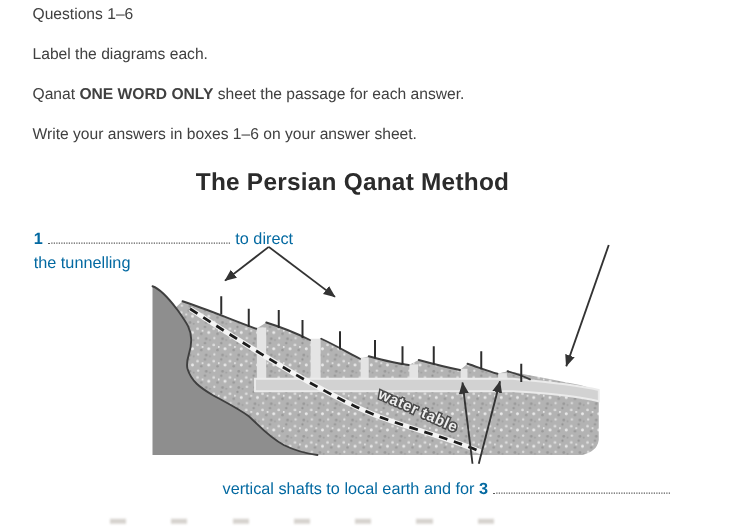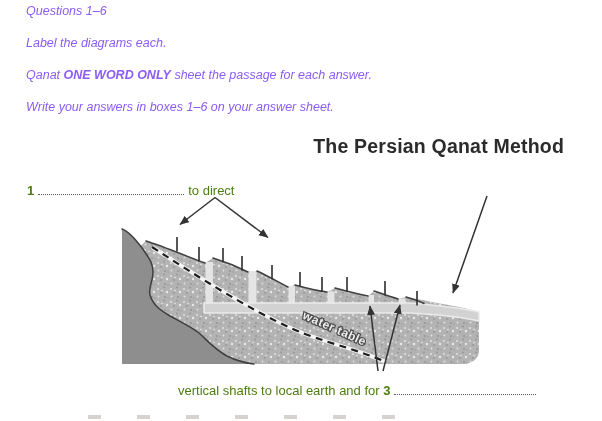--- a/index.html
+++ b/index.html
@@ -1,27 +1,27 @@
 <!DOCTYPE html>
 <html><head>
 <meta charset="utf-8">
 <style>
   html,body{margin:0;padding:0;}
   body{
     width:602px;height:421px;position:relative;background:#ffffff;overflow:hidden;
     font-family:"Liberation Sans","DejaVu Sans",sans-serif;color:#2f2f2f;
   }
   .abs{position:absolute;margin:0;}
-  .inst{left:26px;font-style:italic;font-size:12.5px;line-height:15px;color:#8b5cf6;white-space:nowrap;}
+  .inst{left:26px;font-size:12.5px;line-height:15px;color:#404040;white-space:nowrap;}
   .inst b{font-weight:bold;}
   .title{
-    left:0;top:135px;width:564px;text-align:right;
+    left:0;top:135px;width:564px;text-align:center;
     font-size:19.5px;font-weight:bold;color:#2b2b2b;letter-spacing:.2px;
   }
-  .lbl{font-size:13px;line-height:19px;color:#4d7c0f;white-space:nowrap;}
+  .lbl{font-size:13px;line-height:19px;color:#0369a1;white-space:nowrap;}
   .lbl b{font-weight:bold;}
   .leader{
     display:inline-block;height:10px;border-bottom:1.6px dotted #5a5a5a;
     margin:0 4px;vertical-align:baseline;
   }
   .w146{width:146px;} .w147{width:147px;} .w142{width:142px;}
   #diagram-svg{position:absolute;left:0;top:0;width:602px;height:421px;}
   .cutoff{
     position:absolute;left:88px;top:415px;width:315px;height:4px;opacity:.4;
     filter:blur(.7px);
@@ -35,20 +35,21 @@
 
   <p class="abs inst" style="top:4px">Questions 1–6</p>
   <p class="abs inst" style="top:36px">Label the diagrams each.</p>
   <p class="abs inst" style="top:68px"><span>Qanat </span><b>ONE WORD ONLY</b><span> sheet the passage for each answer.</span></p>
   <p class="abs inst" style="top:100px">Write your answers in boxes 1–6 on your answer sheet.</p>
 
   <h1 class="abs title">The Persian Qanat Method</h1>
 
   <div class="abs lbl" style="left:27px;top:181px">
     <span><b>1</b><span class="leader w146"></span><span>to direct</span></span><br>
+    <span>the tunnelling</span>
   </div>
 
   <div class="abs lbl" style="left:306px;top:181px">
     <br>
   </div>
 
   <div class="abs lbl" style="left:178px;top:381px">
     <span>vertical shafts to local earth and for</span>&nbsp;<b>3</b><span class="leader w142"></span>
   </div>
 

